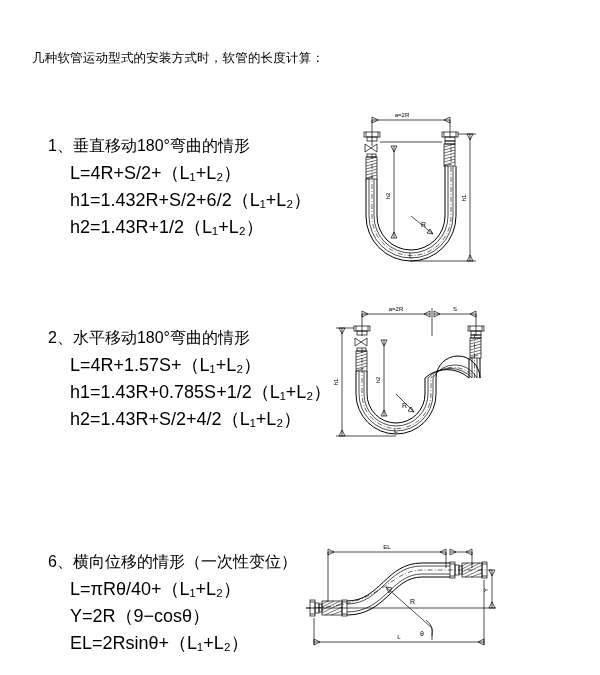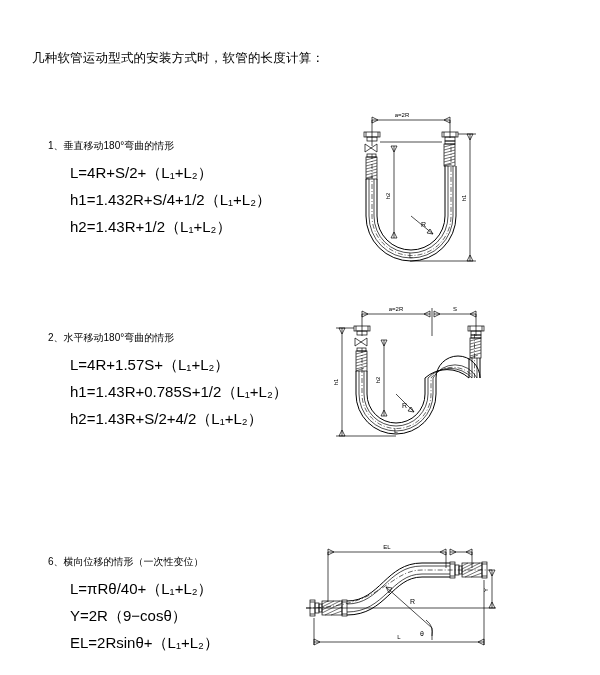--- a/index.html
+++ b/index.html
@@ -38,26 +38,26 @@
   .sec2 { top: 300px; }
   .sec3 { top: 524px; }
 
   .text-col {
     position: absolute;
     left: 48px;
     top: 0;
     width: 260px;
   }
   .sec-head {
-    font-size: 10px;
+    font-size: 16px;
     white-space: nowrap;
     line-height: 16px;
   }
   .formula {
-    font-size: 15px;
+    font-size: 18px;
     white-space: nowrap;
     line-height: 16px;
     margin-top: 11px;
     padding-left: 22px;
   }
   .fig {
     position: absolute;
     top: -40px;
   }
   .fig1 { left: 310px; }
@@ -77,21 +77,21 @@
 <body>
 
 <div class="page">
 
   <div class="title">几种软管运动型式的安装方式时，软管的长度计算：</div>
 
   <div class="section sec1">
     <div class="text-col">
       <div class="sec-head">1、垂直移动180°弯曲的情形</div>
       <div class="formula">L=4R+S/2+（L₁+L₂）</div>
-      <div class="formula">h1=1.432R+S/4+1/2（L₁+L₂）</div>
+      <div class="formula">h1=1.432R+S/2+6/2（L₁+L₂）</div>
       <div class="formula">h2=1.43R+1/2（L₁+L₂）</div>
     </div>
 
     <div class="fig fig1">
       <svg width="180" height="190" viewBox="0 0 180 190">
 
         <line class="ln thin" x1="62" y1="22" x2="140" y2="22"></line>
         <path class="ln thin" d="M62 19 L68 22 L62 25 Z" fill="#000"></path>
         <path class="ln thin" d="M140 19 L134 22 L140 25 Z" fill="#000"></path>
         <text class="lbl" x="92" y="19" text-anchor="middle">a=2R</text>

